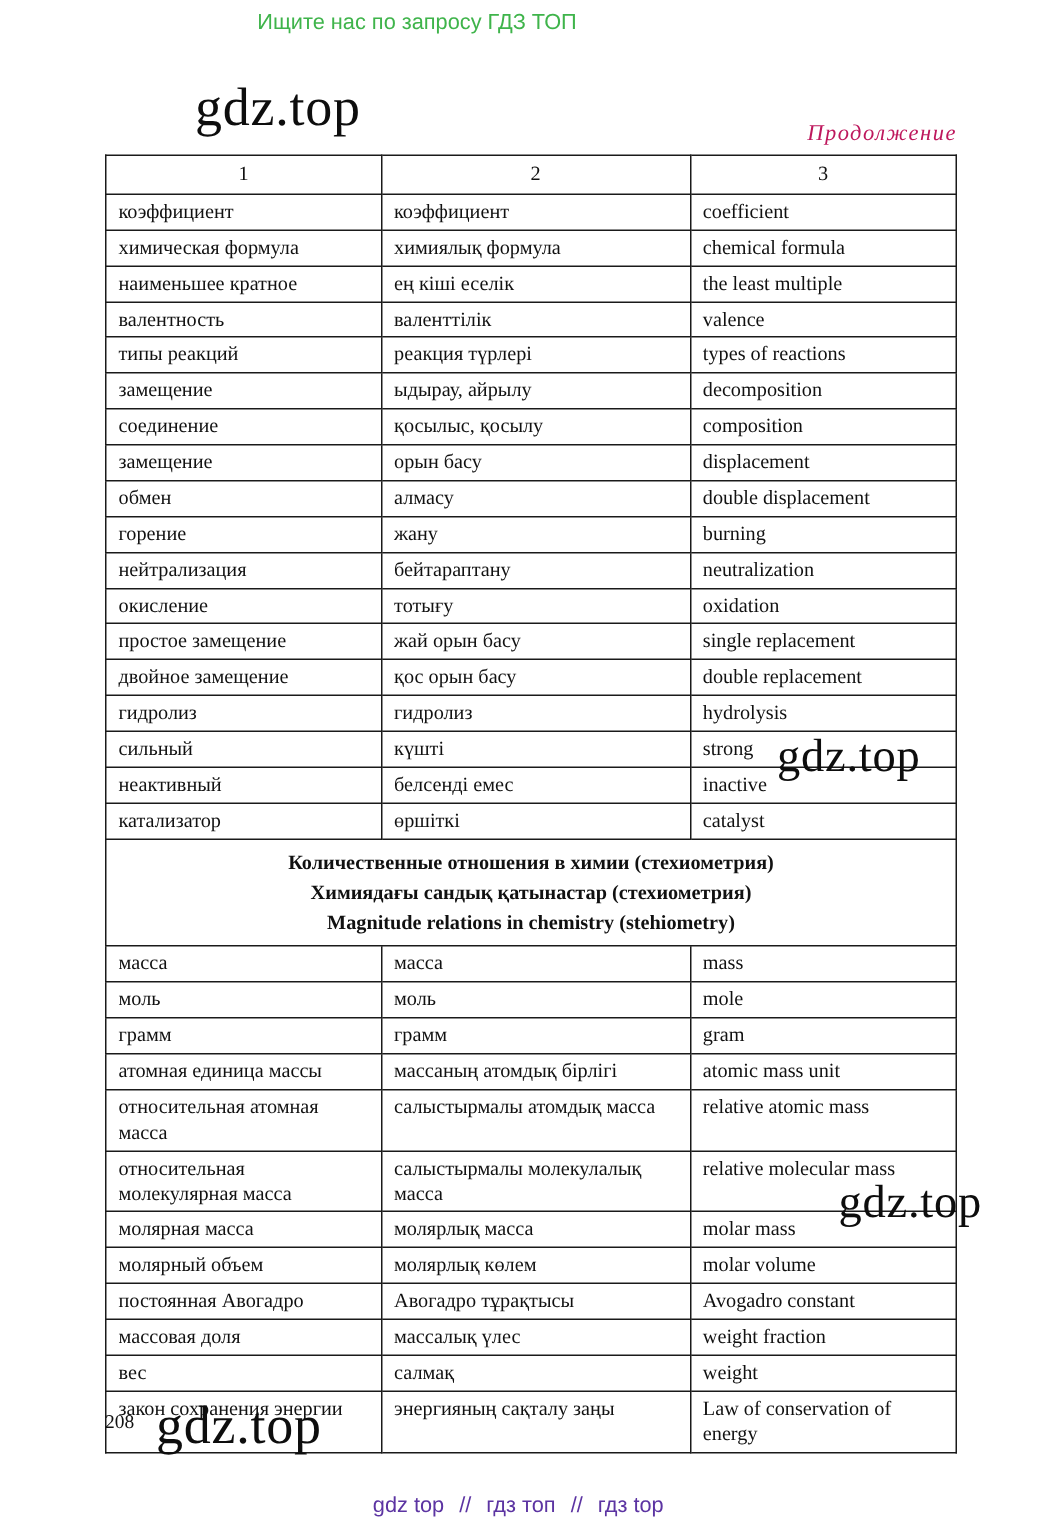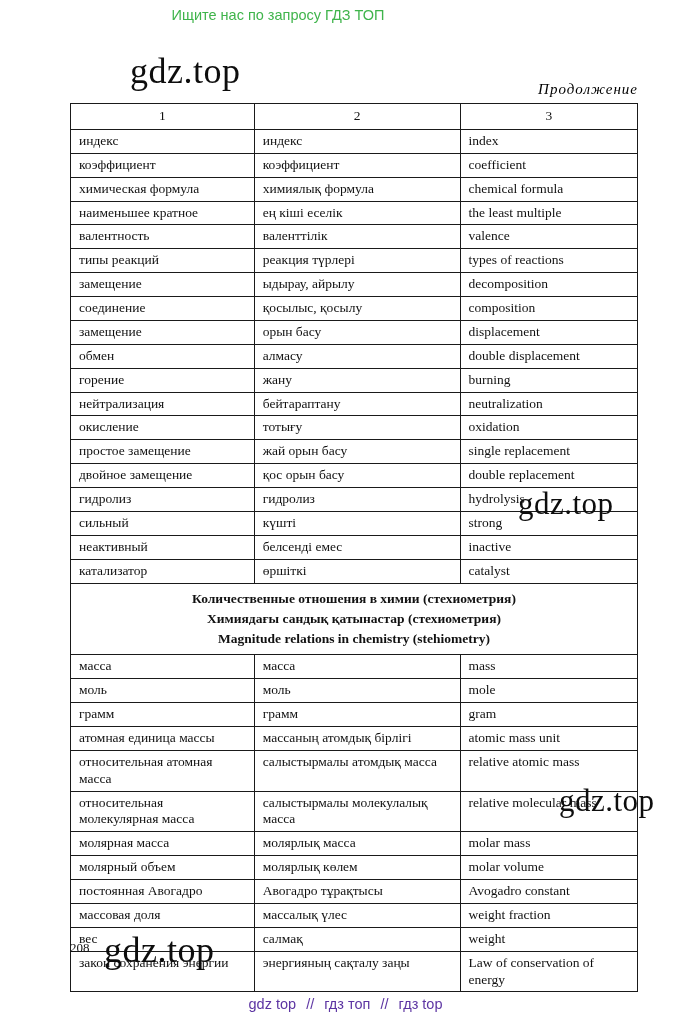--- a/index.html
+++ b/index.html
@@ -29,21 +29,21 @@
   }
   .wm-1 { left: 130px; top: 50px;  font-size: 36px; }
   .wm-2 { left: 518px; top: 486px; font-size: 31px; }
   .wm-3 { left: 559px; top: 783px; font-size: 31px; }
   .wm-4 { left: 104px; top: 929px; font-size: 36px; }
   .continuation {
     position: absolute; top: 81px; left: 70px; width: 568px;
     text-align: right;
     font-style: italic;
     font-size: 15px;
-    color: #000000;
+    color: #be185d;
     letter-spacing: 1px;
   }
   .terms-table {
     position: absolute; top: 103px; left: 70px;
     width: 568px;
     border-collapse: collapse;
     table-layout: fixed;
     font-size: 13.5px;
     line-height: 1.25;
   }
@@ -100,25 +100,20 @@
   </colgroup>
   <thead>
     <tr>
       <th>1</th>
       <th>2</th>
       <th>3</th>
     </tr>
   </thead>
   <tbody>
       <tr>
-        <td>индекс</td>
-        <td>индекс</td>
-        <td>index</td>
-      </tr>
-      <tr>
         <td>коэффициент</td>
         <td>коэффициент</td>
         <td>coefficient</td>
       </tr>
       <tr>
         <td>химическая формула</td>
         <td>химиялық формула</td>
         <td>chemical formula</td>
       </tr>
       <tr>

